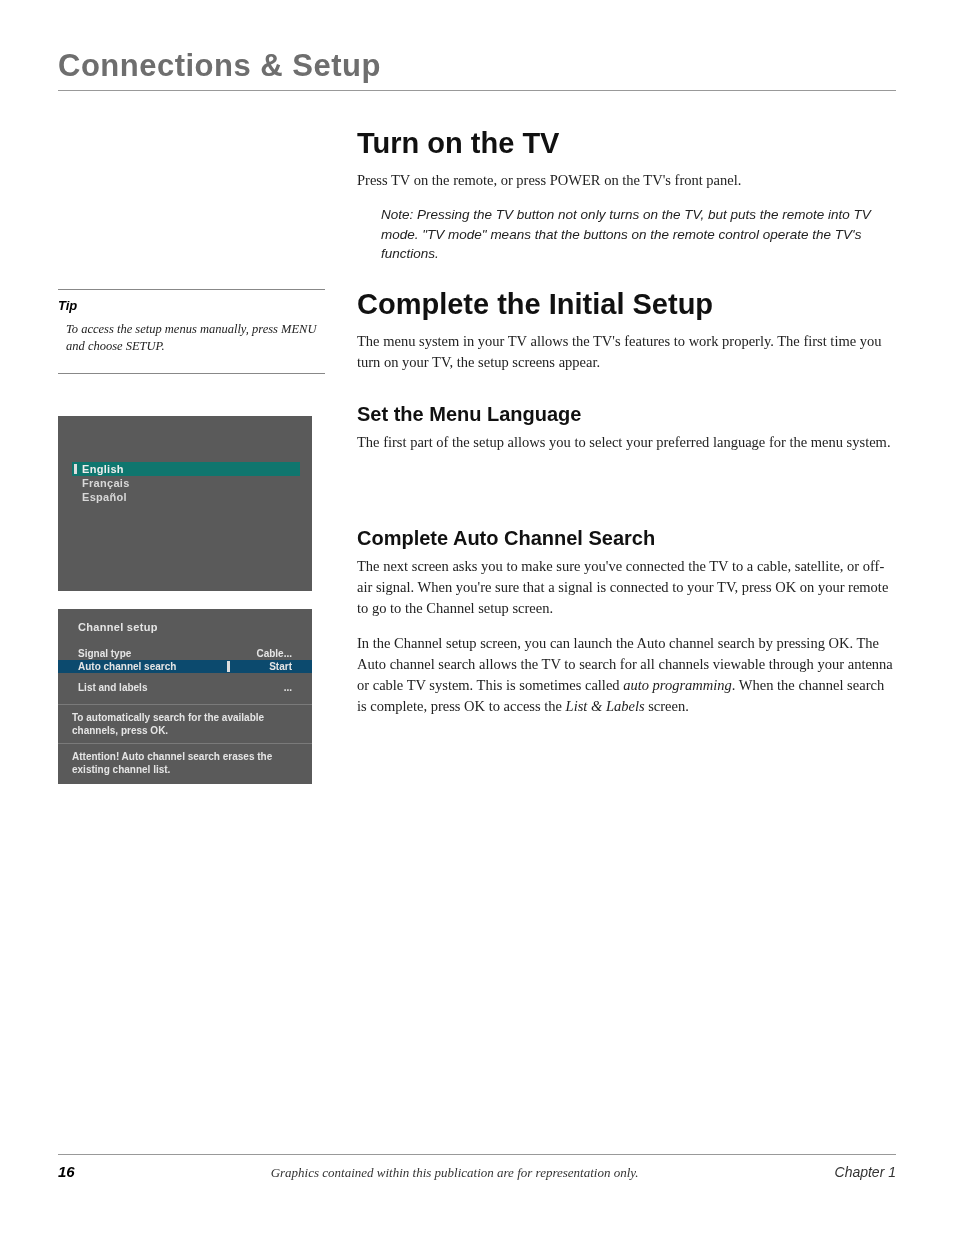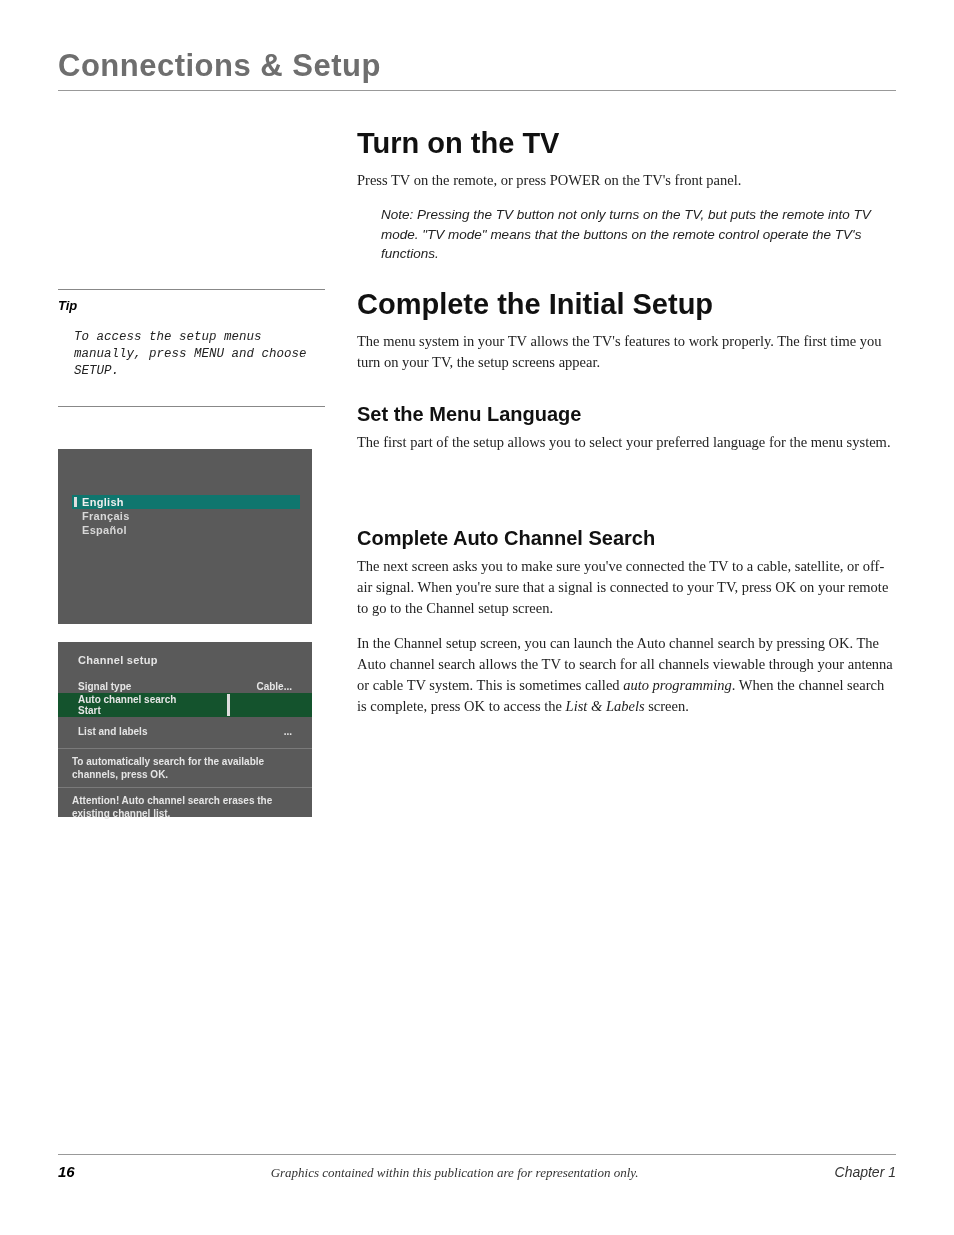--- a/index.html
+++ b/index.html
@@ -79,25 +79,25 @@
     margin-bottom: 40px;
   }
   .tip-box .tip-title {
     font-family: 'Trebuchet MS', Arial, sans-serif;
     font-style: italic;
     font-weight: bold;
     font-size: 13px;
     margin: 0 0 6px 0;
   }
   .tip-box .tip-body {
-    font-family: Liberation Mono, monospace;
+    font-family: Liberation Serif, serif;
     font-style: italic;
     font-size: 12.5px;
     line-height: 1.35;
-    margin: 16px;
+    margin: 8px;
     color: #222;
   }
 
   
   .lang-menu {
     background: #5a5a5a;
     width: 254px;
     height: 175px;
     margin-top: 42px;
     padding: 14px 12px 12px 14px;
@@ -143,25 +143,25 @@
     font-weight: bold;
     font-size: 11px;
     letter-spacing: 0.3px;
   }
   .chan-menu .row {
     display: flex;
     justify-content: space-between;
     padding: 1px 20px 1px 20px;
     font-weight: bold;
     font-size: 10px;
+    gap: 42px;
   }
   .chan-menu .row.hl {
-    background: #14532d;
-    position: relative;
-    flex-direction: column;
+    background: #0c4a6e;
+    position: relative;
   }
   .chan-menu .row.hl .left-cell { position: relative; }
   .chan-menu .row.hl .right-cell::before {
     content:"";
     position:absolute;
     right: 82px; top: 1px; bottom: 1px; width:3px;
     background:#dedede;
   }
   .chan-menu .row .left-cell { }
   .chan-menu .row .right-cell { }

